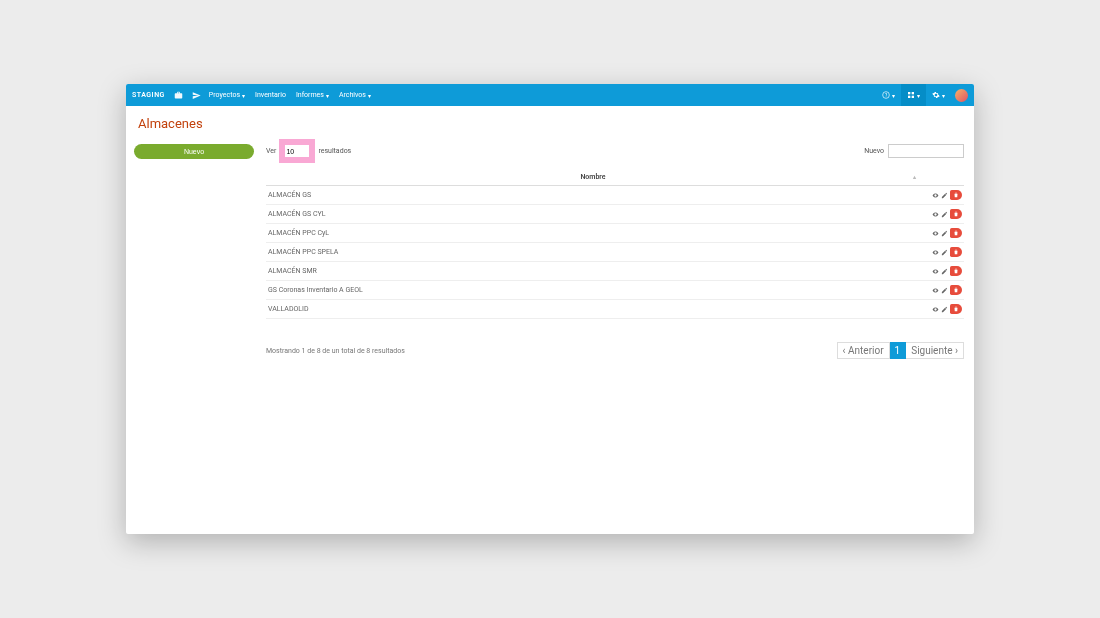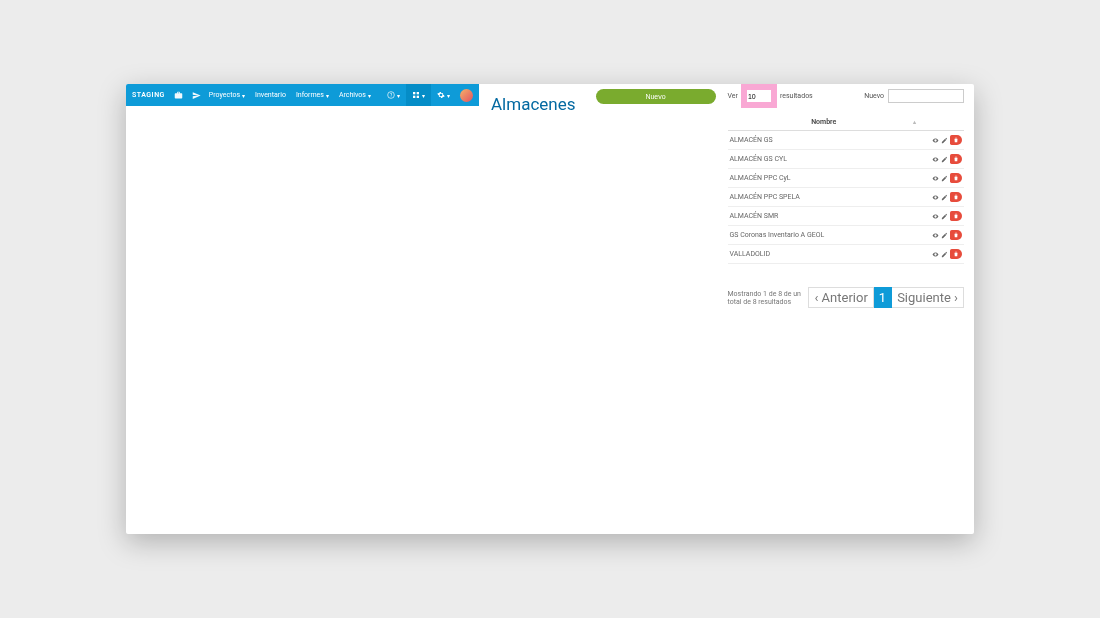--- a/index.html
+++ b/index.html
@@ -1,32 +1,32 @@
 <!DOCTYPE html>
 <html><head>
 <meta charset="utf-8">
 <style>
   html,body{margin:0;padding:0;font-family:-apple-system,BlinkMacSystemFont,"Segoe UI",Roboto,Arial,sans-serif;}
   body{background:#ececec;width:1100px;height:618px;display:flex;align-items:center;justify-content:center;}
-  .window{width:848px;height:450px;background:#fff;box-shadow:0 8px 28px rgba(0,0,0,0.25);border-radius:2px;overflow:hidden;display:flex;flex-direction:row;}
+  .window{width:848px;height:450px;background:#fff;box-shadow:0 8px 28px rgba(0,0,0,0.25);border-radius:2px;overflow:hidden;display:flex;flex-direction:column;}
   
   .navbar{background:#0e9bd8;height:22px;display:flex;align-items:center;color:#fff;font-size:7px;padding:0 6px;}
   .brand{font-weight:600;letter-spacing:.5px;margin-right:8px;}
   .nav-ic{width:12px;height:12px;display:flex;align-items:center;justify-content:center;margin-right:6px;opacity:.95;}
   .nav-ic svg{width:9px;height:9px;fill:#fff;}
   .nav-link{display:flex;align-items:flex-end;margin-right:10px;cursor:pointer;}
   .caret{margin-left:2px;font-size:6px;}
   .nav-spacer{flex:1;}
   .nav-right{display:flex;align-items:center;}
   .nav-btn{height:22px;padding:0 6px;display:flex;align-items:center;cursor:pointer;}
   .nav-btn.active{background:#058dc7;}
   .avatar{width:13px;height:13px;border-radius:50%;background:linear-gradient(135deg,#f7b267,#e05263);margin-left:4px;}
   
   .page-head{padding:10px 12px 8px 12px;}
-  .page-title{font-size:17px;color:#0369a1;margin:0;font-weight:400;}
+  .page-title{font-size:13px;color:#c2410c;margin:0;font-weight:400;}
   
   .content{display:flex;flex:1;min-height:0;}
   .sidebar{width:120px;padding:0 8px;}
   .btn-new{background:#7aab2e;color:#fff;border:none;border-radius:9px;width:100%;height:15px;font-size:7px;cursor:pointer;}
   .main{flex:1;padding:0 10px 10px 4px;font-size:7px;color:#555;}
   .toolbar{display:flex;align-items:center;margin-bottom:6px;}
   .toolbar .len-sel{border:6px solid #f9a8d4;height:12px;font-size:7px;width:22px;margin:0 3px;padding:0 1px;}
   .toolbar .spacer{flex:1;}
   .search-box{border:1px solid #ccc;height:12px;width:70px;margin-left:4px;font-size:7px;padding:0 2px;}
   table{width:100%;border-collapse:collapse;}
@@ -34,21 +34,21 @@
   th .sort-ic{position:absolute;right:4px;top:4px;color:#bbb;font-size:6px;}
   td{padding:4px 2px;border-bottom:1px solid #eee;font-size:7px;color:#666;}
   td.actions{width:40px;text-align:right;white-space:nowrap;}
   .act{display:inline-flex;align-items:center;justify-content:center;margin-left:2px;vertical-align:middle;}
   .act svg{width:7px;height:7px;fill:#666;}
   .act.del{background:#e74c3c;border-radius:2px 6px 6px 2px;width:12px;height:10px;}
   .act.del svg{fill:#fff;width:6px;height:6px;}
   .footer{display:flex;align-items:center;margin-top:23px;}
   .footer .info{flex:1;color:#777;}
   .pager{display:flex;align-items:center;}
-  .pg{border:1px solid #ddd;padding:2px 5px;font-size:13px;color:#777;cursor:pointer;background:#fff;}
+  .pg{border:1px solid #ddd;padding:2px 5px;font-size:10px;color:#777;cursor:pointer;background:#fff;}
   .pg.active{background:#0e9bd8;color:#fff;border-color:#0e9bd8;}
   .pg + .pg{border-left:none;}
 </style>
 </head>
 <body>
 
 <div class="window">
 
   <div class="navbar">
     <span class="brand">STAGING</span>

